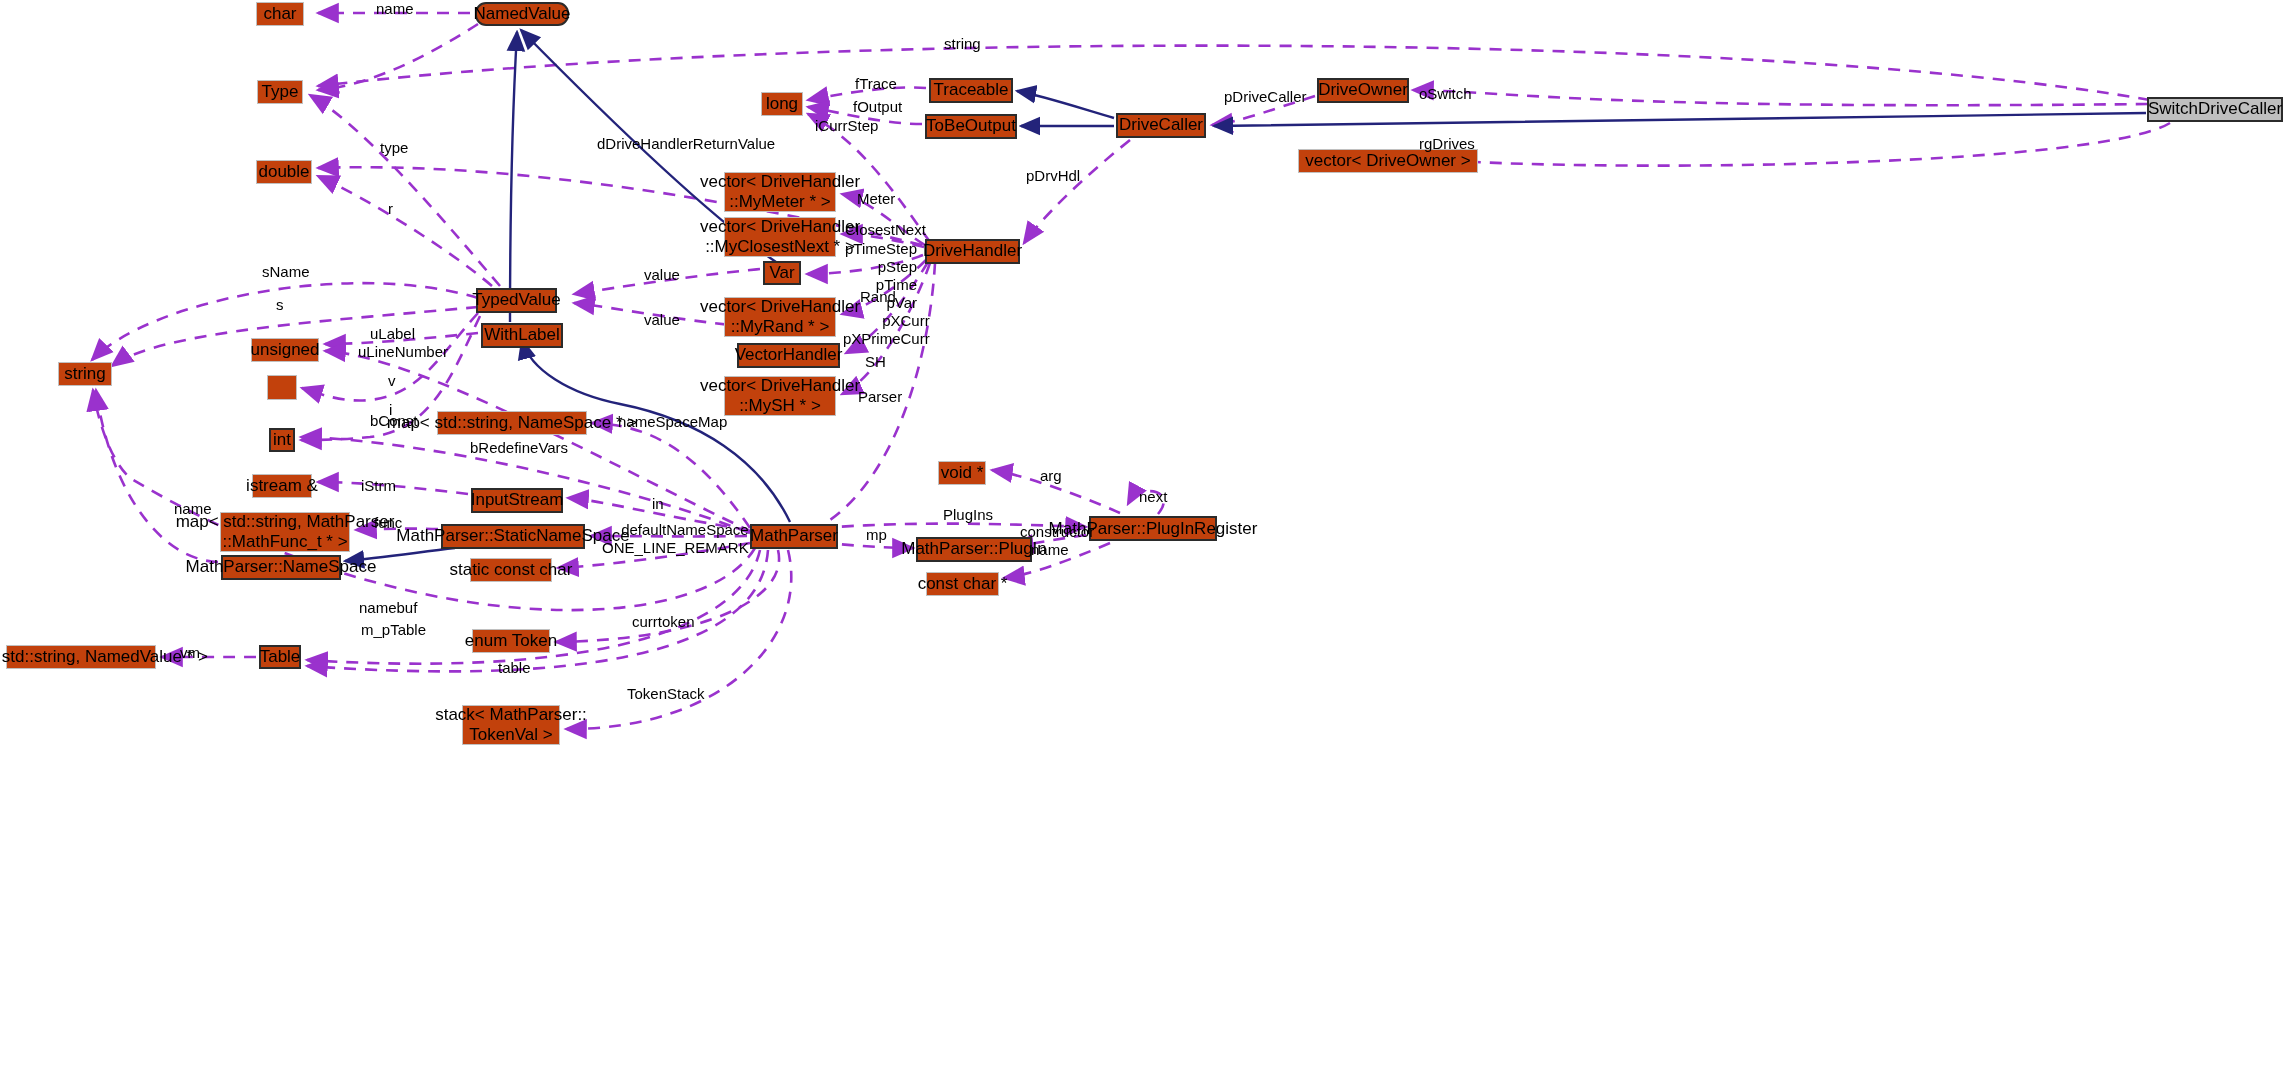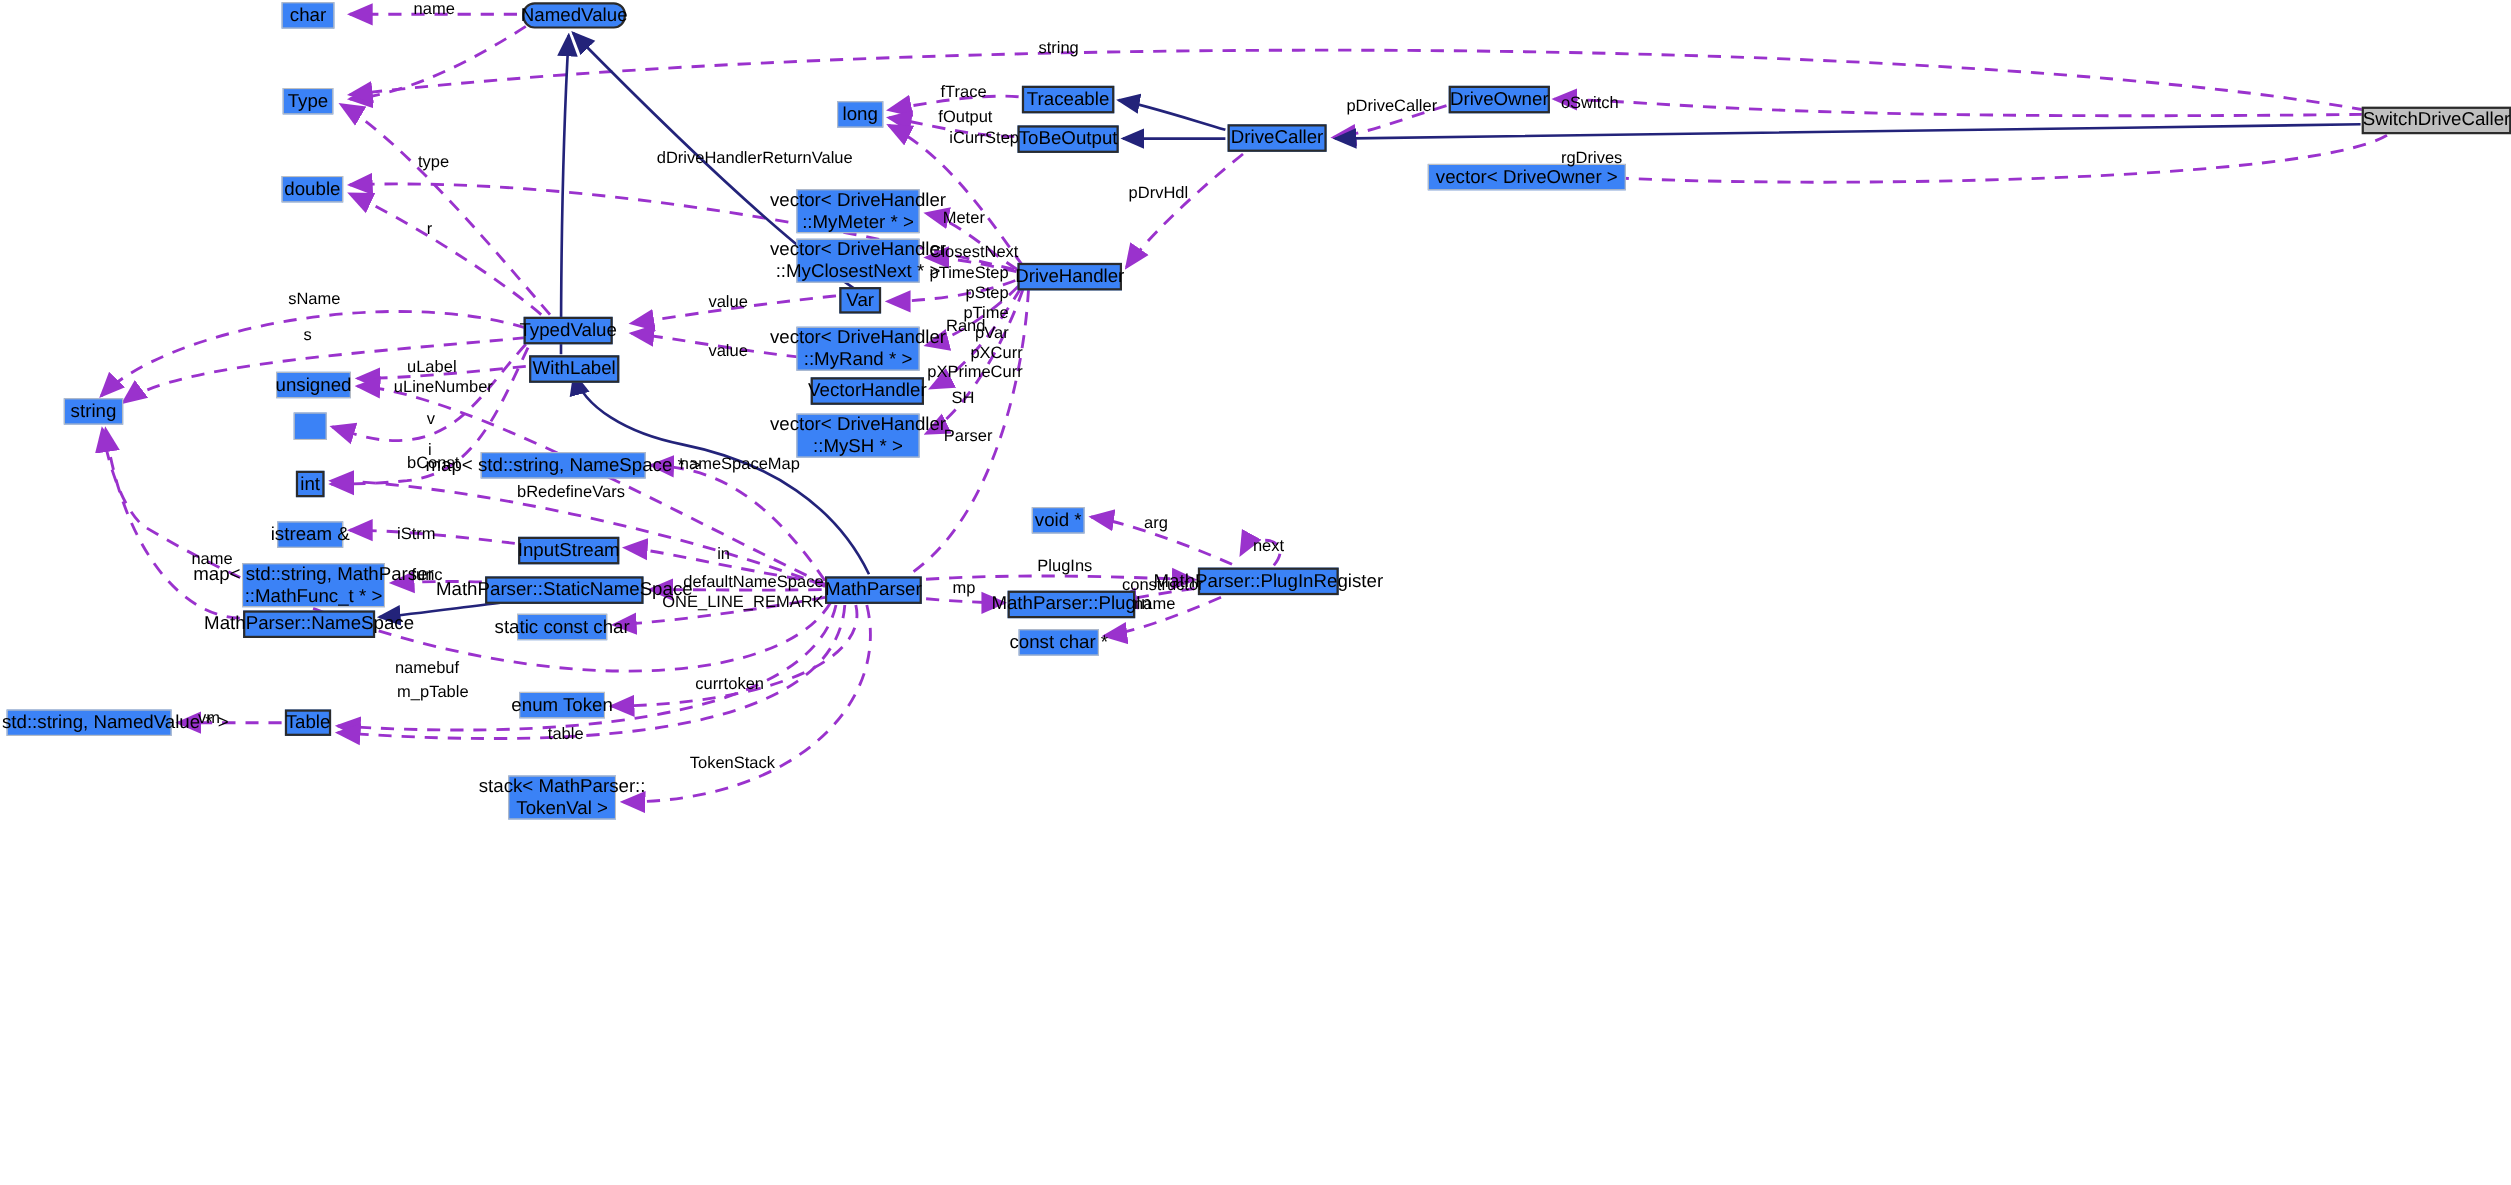--- a/index.html
+++ b/index.html
@@ -25,21 +25,21 @@
     height: 1077px;
     pointer-events: none;
   }
   .node {
     position: absolute;
     box-sizing: border-box;
     display: flex;
     align-items: center;
     justify-content: center;
     text-align: center;
-    background: #3b82f6;
+    background: #c2410c;
     font-size: 17px;
     line-height: 1.18;
     color: #000000;
     white-space: pre;
     z-index: 5;
   }
   .node.light {
     border: 1.5px solid #c0c0c0;
   }
   .node.dark {
@@ -239,21 +239,21 @@
       <div class="node light" style="left: 462px; top: 705px; width: 98px; height: 40px;"><span>stack&lt; MathParser::
 TokenVal &gt;</span></div>
     </div>
   <div id="label-container">
       <div class="edge-label" style="left: 376px; top: 0px;">name</div>
       <div class="edge-label" style="left: 944px; top: 35px;">string</div>
       <div class="edge-label" style="left: 855px; top: 75px;">fTrace</div>
       <div class="edge-label" style="left: 1224px; top: 88px;">pDriveCaller</div>
       <div class="edge-label" style="left: 1419px; top: 85px;">oSwitch</div>
       <div class="edge-label" style="left: 853px; top: 98px;">fOutput</div>
-      <div class="edge-label" style="left: 863px; top: 117px;">iCurrStep</div>
+      <div class="edge-label" style="left: 815px; top: 117px;">iCurrStep</div>
       <div class="edge-label" style="left: 597px; top: 135px;">dDriveHandlerReturnValue</div>
       <div class="edge-label" style="left: 380px; top: 139px;">type</div>
       <div class="edge-label" style="left: 1419px; top: 135px;">rgDrives</div>
       <div class="edge-label" style="left: 388px; top: 200px;">r</div>
       <div class="edge-label" style="left: 857px; top: 190px;">Meter</div>
       <div class="edge-label" style="left: 1026px; top: 167px;">pDrvHdl</div>
       <div class="edge-label" style="left: 845px; top: 221px;">ClosestNext</div>
       <div class="edge-label" style="left: 845px; top: 240px;">pTimeStep
 pStep
 pTime

